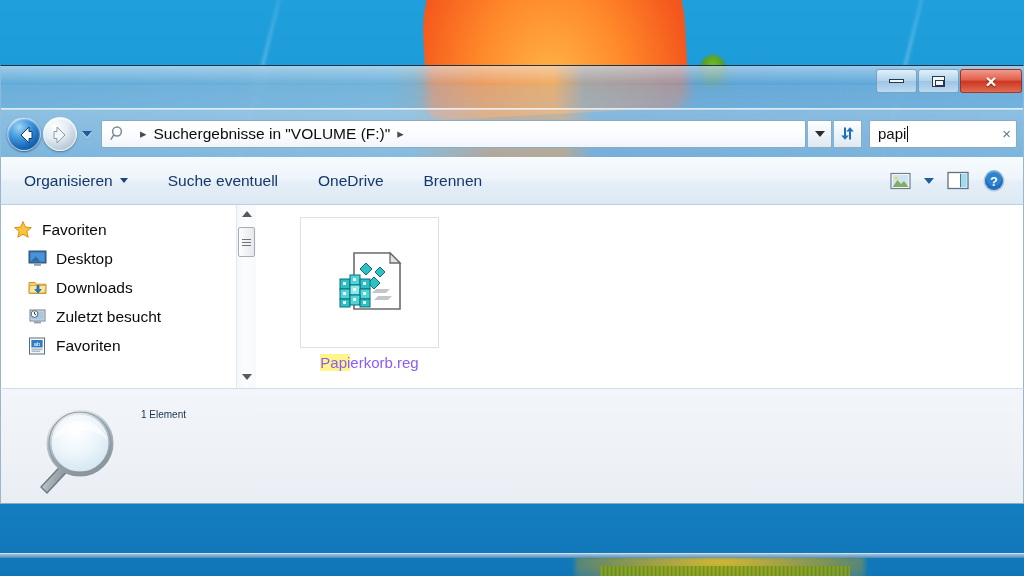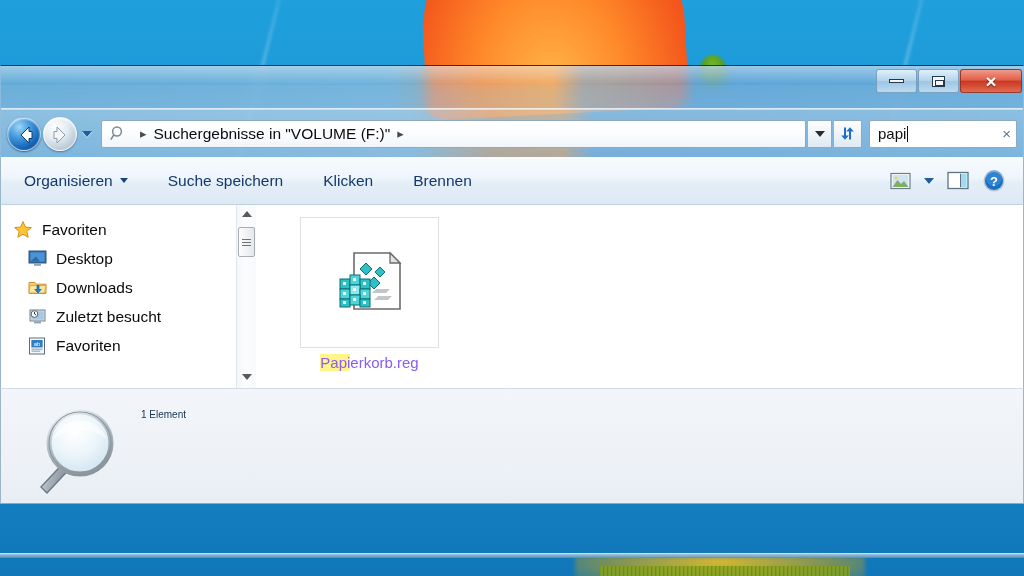--- a/index.html
+++ b/index.html
@@ -534,23 +534,23 @@
       <span class="search-clear">×</span>
     </div>
   </div>
 
   <div id="toolbar">
     <div class="tb-item">
       <span>Organisieren</span>
       <span class="tri-down"></span>
     </div>
     <div class="tb-gap"></div>
-    <div class="tb-item">Suche speichern</div>
+    <div class="tb-item">Suche eventuell</div>
     <div class="tb-gap"></div>
-    <div class="tb-item">Klicken</div>
+    <div class="tb-item">OneDrive</div>
     <div class="tb-gap"></div>
     <div class="tb-item">Brennen</div>
 
     <div class="tb-right">
       <div class="tb-icon-btn">
         <svg width="21" height="18" viewBox="0 0 21 18">
           <rect x="1" y="1.5" width="19" height="15" fill="#ffffff" stroke="#6c7d8c" stroke-width="1.2"></rect>
           <rect x="2.6" y="3" width="15.8" height="12" fill="#cfe4f2"></rect>
           <path d="M2.6 15 L7.5 8 L11 12 L14 9 L18.4 15 Z" fill="#7fae63"></path>
           <circle cx="6" cy="6" r="1.6" fill="#f2d45a"></circle>

